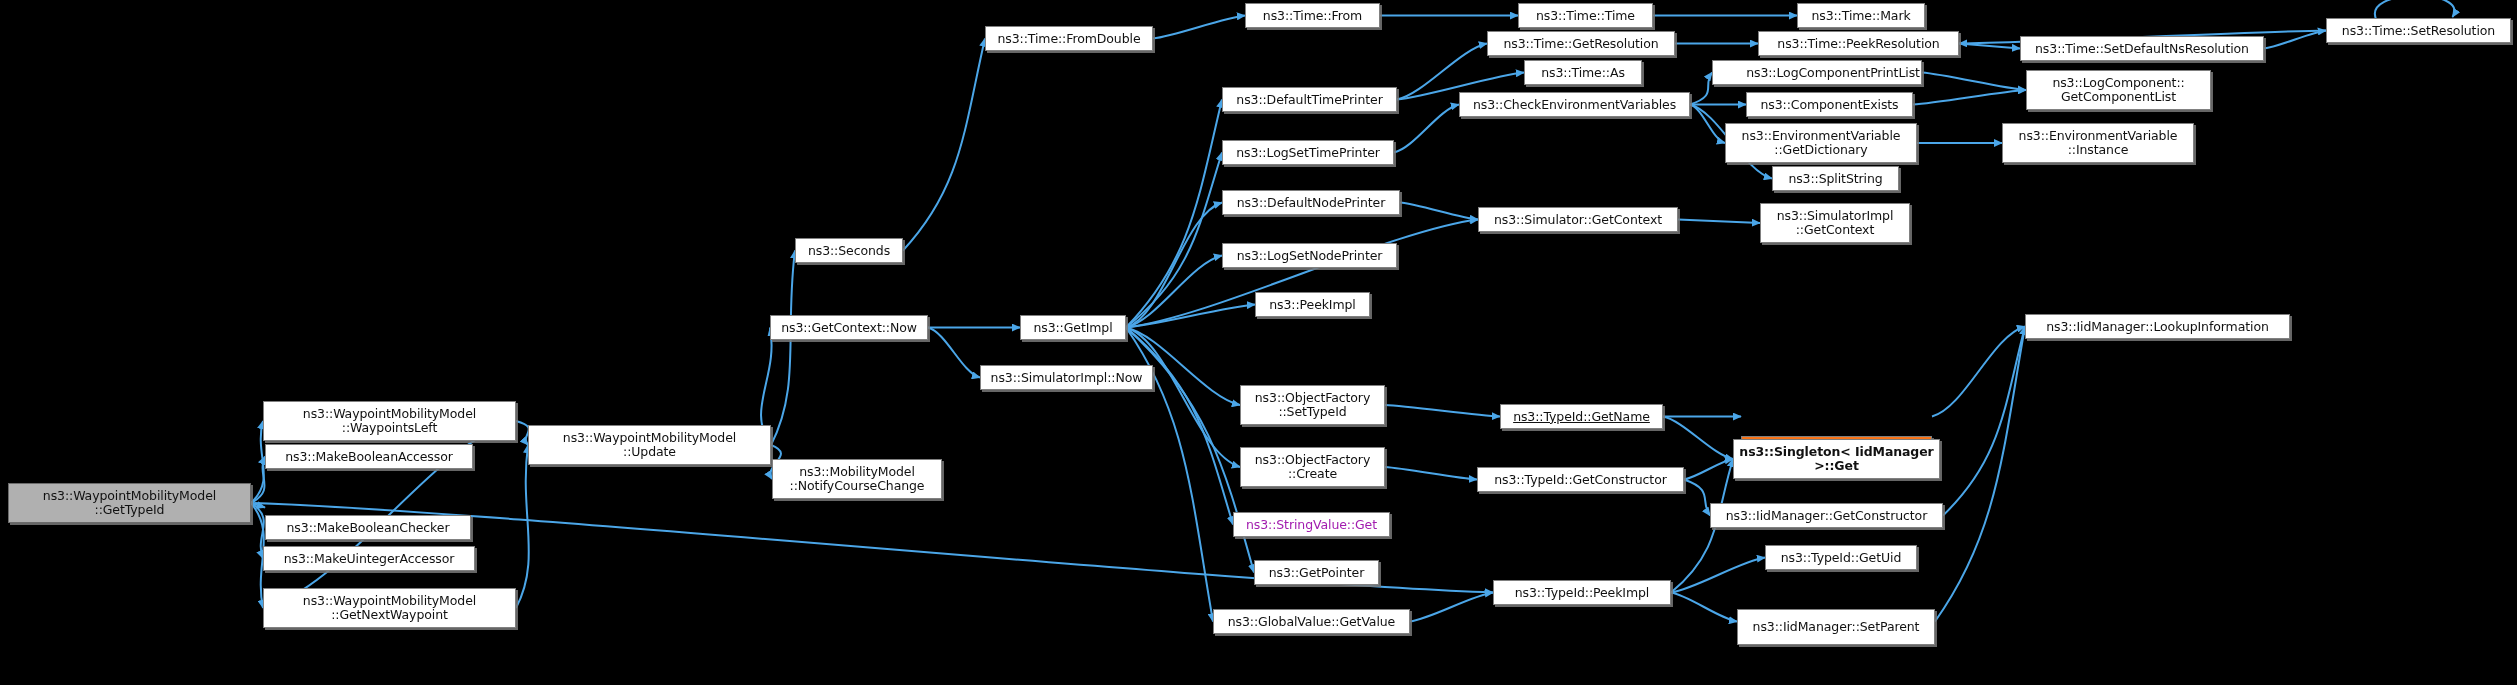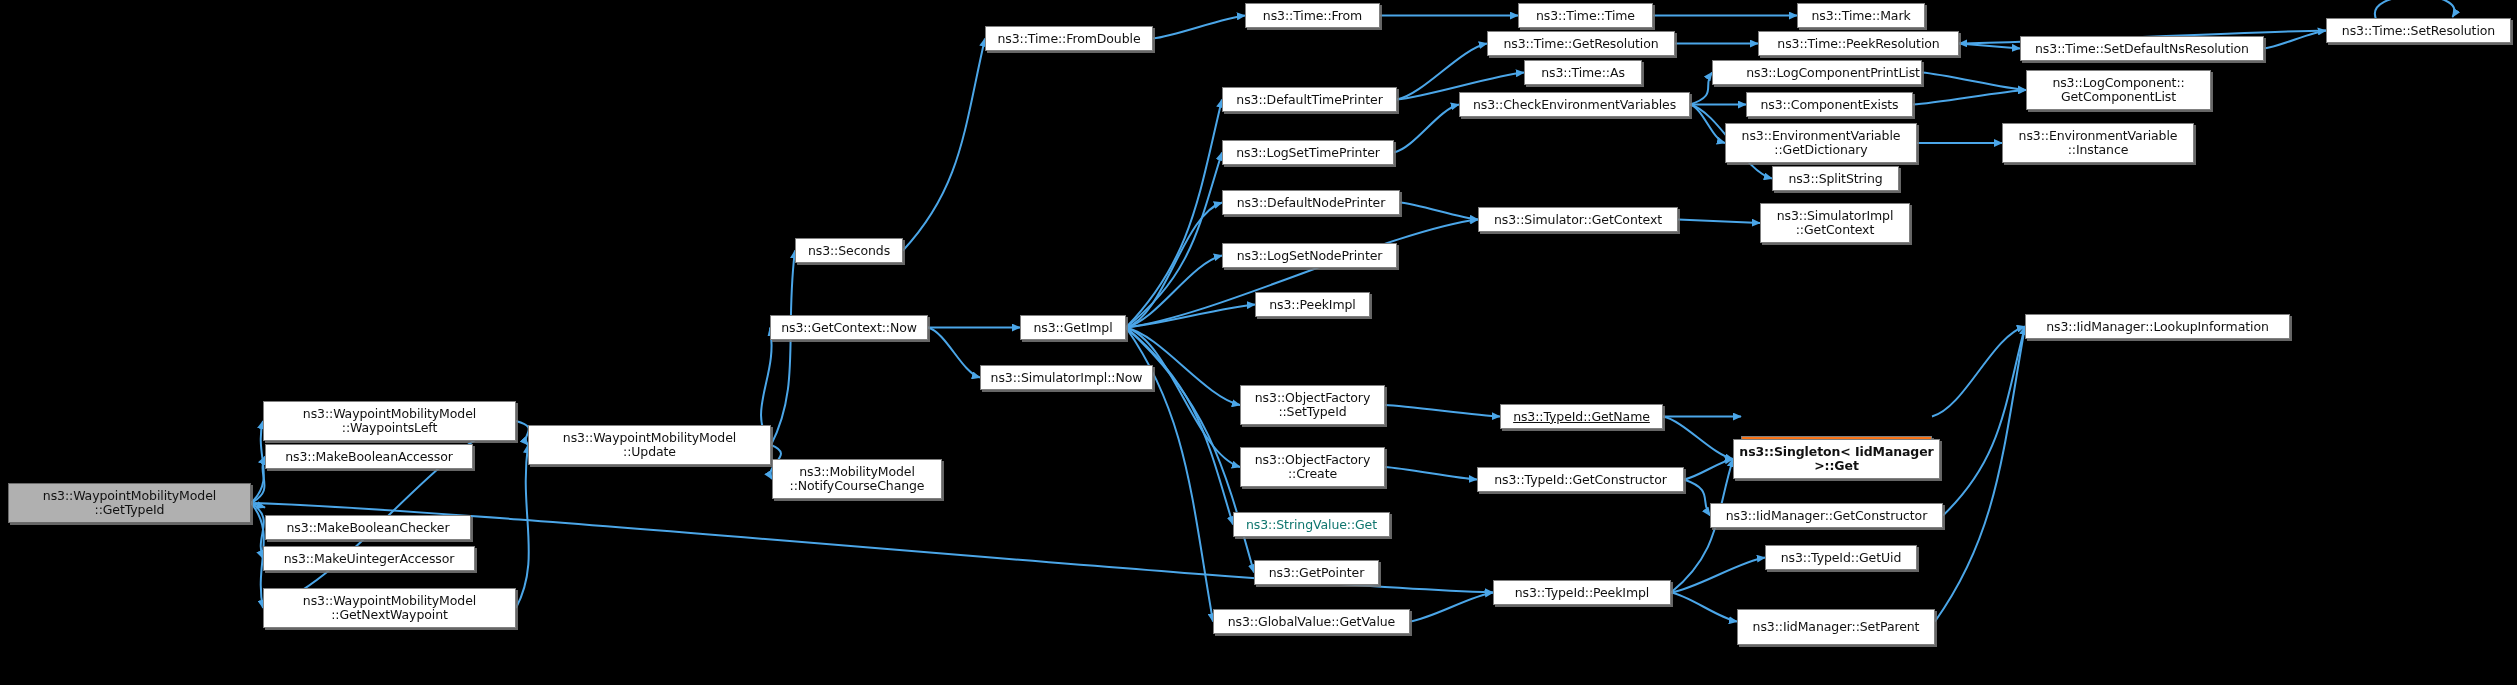--- a/index.html
+++ b/index.html
@@ -109,21 +109,21 @@
       <div class="node" style="left: 1245px; top: 3px; width: 135px; height: 25px; background: rgb(255, 255, 255); border-color: rgb(128, 128, 128); color: rgb(17, 17, 17);">ns3::Time::From</div>
       <div class="node" style="left: 1222px; top: 87px; width: 175px; height: 25px; background: rgb(255, 255, 255); border-color: rgb(128, 128, 128); color: rgb(17, 17, 17);">ns3::DefaultTimePrinter</div>
       <div class="node" style="left: 1222px; top: 140px; width: 172px; height: 25px; background: rgb(255, 255, 255); border-color: rgb(128, 128, 128); color: rgb(17, 17, 17);">ns3::LogSetTimePrinter</div>
       <div class="node" style="left: 1222px; top: 190px; width: 178px; height: 25px; background: rgb(255, 255, 255); border-color: rgb(128, 128, 128); color: rgb(17, 17, 17);">ns3::DefaultNodePrinter</div>
       <div class="node" style="left: 1222px; top: 243px; width: 175px; height: 25px; background: rgb(255, 255, 255); border-color: rgb(128, 128, 128); color: rgb(17, 17, 17);">ns3::LogSetNodePrinter</div>
       <div class="node" style="left: 1255px; top: 292px; width: 115px; height: 25px; background: rgb(255, 255, 255); border-color: rgb(128, 128, 128); color: rgb(17, 17, 17);">ns3::PeekImpl</div>
       <div class="node" style="left: 1240px; top: 385px; width: 145px; height: 40px; background: rgb(255, 255, 255); border-color: rgb(128, 128, 128); color: rgb(17, 17, 17);">ns3::ObjectFactory
 ::SetTypeId</div>
       <div class="node" style="left: 1240px; top: 447px; width: 145px; height: 40px; background: rgb(255, 255, 255); border-color: rgb(128, 128, 128); color: rgb(17, 17, 17);">ns3::ObjectFactory
 ::Create</div>
-      <div class="node" style="left: 1233px; top: 512px; width: 157px; height: 25px; background: rgb(255, 255, 255); border-color: rgb(128, 128, 128); color: #0f766e;">ns3::StringValue::Get</div>
+      <div class="node" style="left: 1233px; top: 512px; width: 157px; height: 25px; background: rgb(255, 255, 255); border-color: rgb(128, 128, 128); color: #a21caf;">ns3::StringValue::Get</div>
       <div class="node" style="left: 1254px; top: 560px; width: 125px; height: 25px; background: rgb(255, 255, 255); border-color: rgb(128, 128, 128); color: rgb(17, 17, 17);">ns3::GetPointer</div>
       <div class="node" style="left: 1213px; top: 609px; width: 197px; height: 25px; background: rgb(255, 255, 255); border-color: rgb(128, 128, 128); color: rgb(17, 17, 17);">ns3::GlobalValue::GetValue</div>
       <div class="node" style="left: 1518px; top: 3px; width: 135px; height: 25px; background: rgb(255, 255, 255); border-color: rgb(128, 128, 128); color: rgb(17, 17, 17);">ns3::Time::Time</div>
       <div class="node" style="left: 1487px; top: 31px; width: 188px; height: 25px; background: rgb(255, 255, 255); border-color: rgb(128, 128, 128); color: rgb(17, 17, 17);">ns3::Time::GetResolution</div>
       <div class="node" style="left: 1524px; top: 60px; width: 118px; height: 25px; background: rgb(255, 255, 255); border-color: rgb(128, 128, 128); color: rgb(17, 17, 17);">ns3::Time::As</div>
       <div class="node" style="left: 1459px; top: 92px; width: 231px; height: 25px; background: rgb(255, 255, 255); border-color: rgb(128, 128, 128); color: rgb(17, 17, 17);">ns3::CheckEnvironmentVariables</div>
       <div class="node" style="left: 1478px; top: 207px; width: 200px; height: 25px; background: rgb(255, 255, 255); border-color: rgb(128, 128, 128); color: rgb(17, 17, 17);">ns3::Simulator::GetContext</div>
       <div class="node" style="left: 1500px; top: 404px; width: 163px; height: 25px; background: rgb(255, 255, 255); border-color: rgb(128, 128, 128); color: rgb(17, 17, 17); text-decoration: underline;">ns3::TypeId::GetName</div>
       <div class="node" style="left: 1477px; top: 467px; width: 207px; height: 25px; background: rgb(255, 255, 255); border-color: rgb(128, 128, 128); color: rgb(17, 17, 17); text-align: right;">ns3::TypeId::GetConstructor</div>
       <div class="node" style="left: 1493px; top: 580px; width: 178px; height: 25px; background: rgb(255, 255, 255); border-color: rgb(128, 128, 128); color: rgb(17, 17, 17);">ns3::TypeId::PeekImpl</div>

